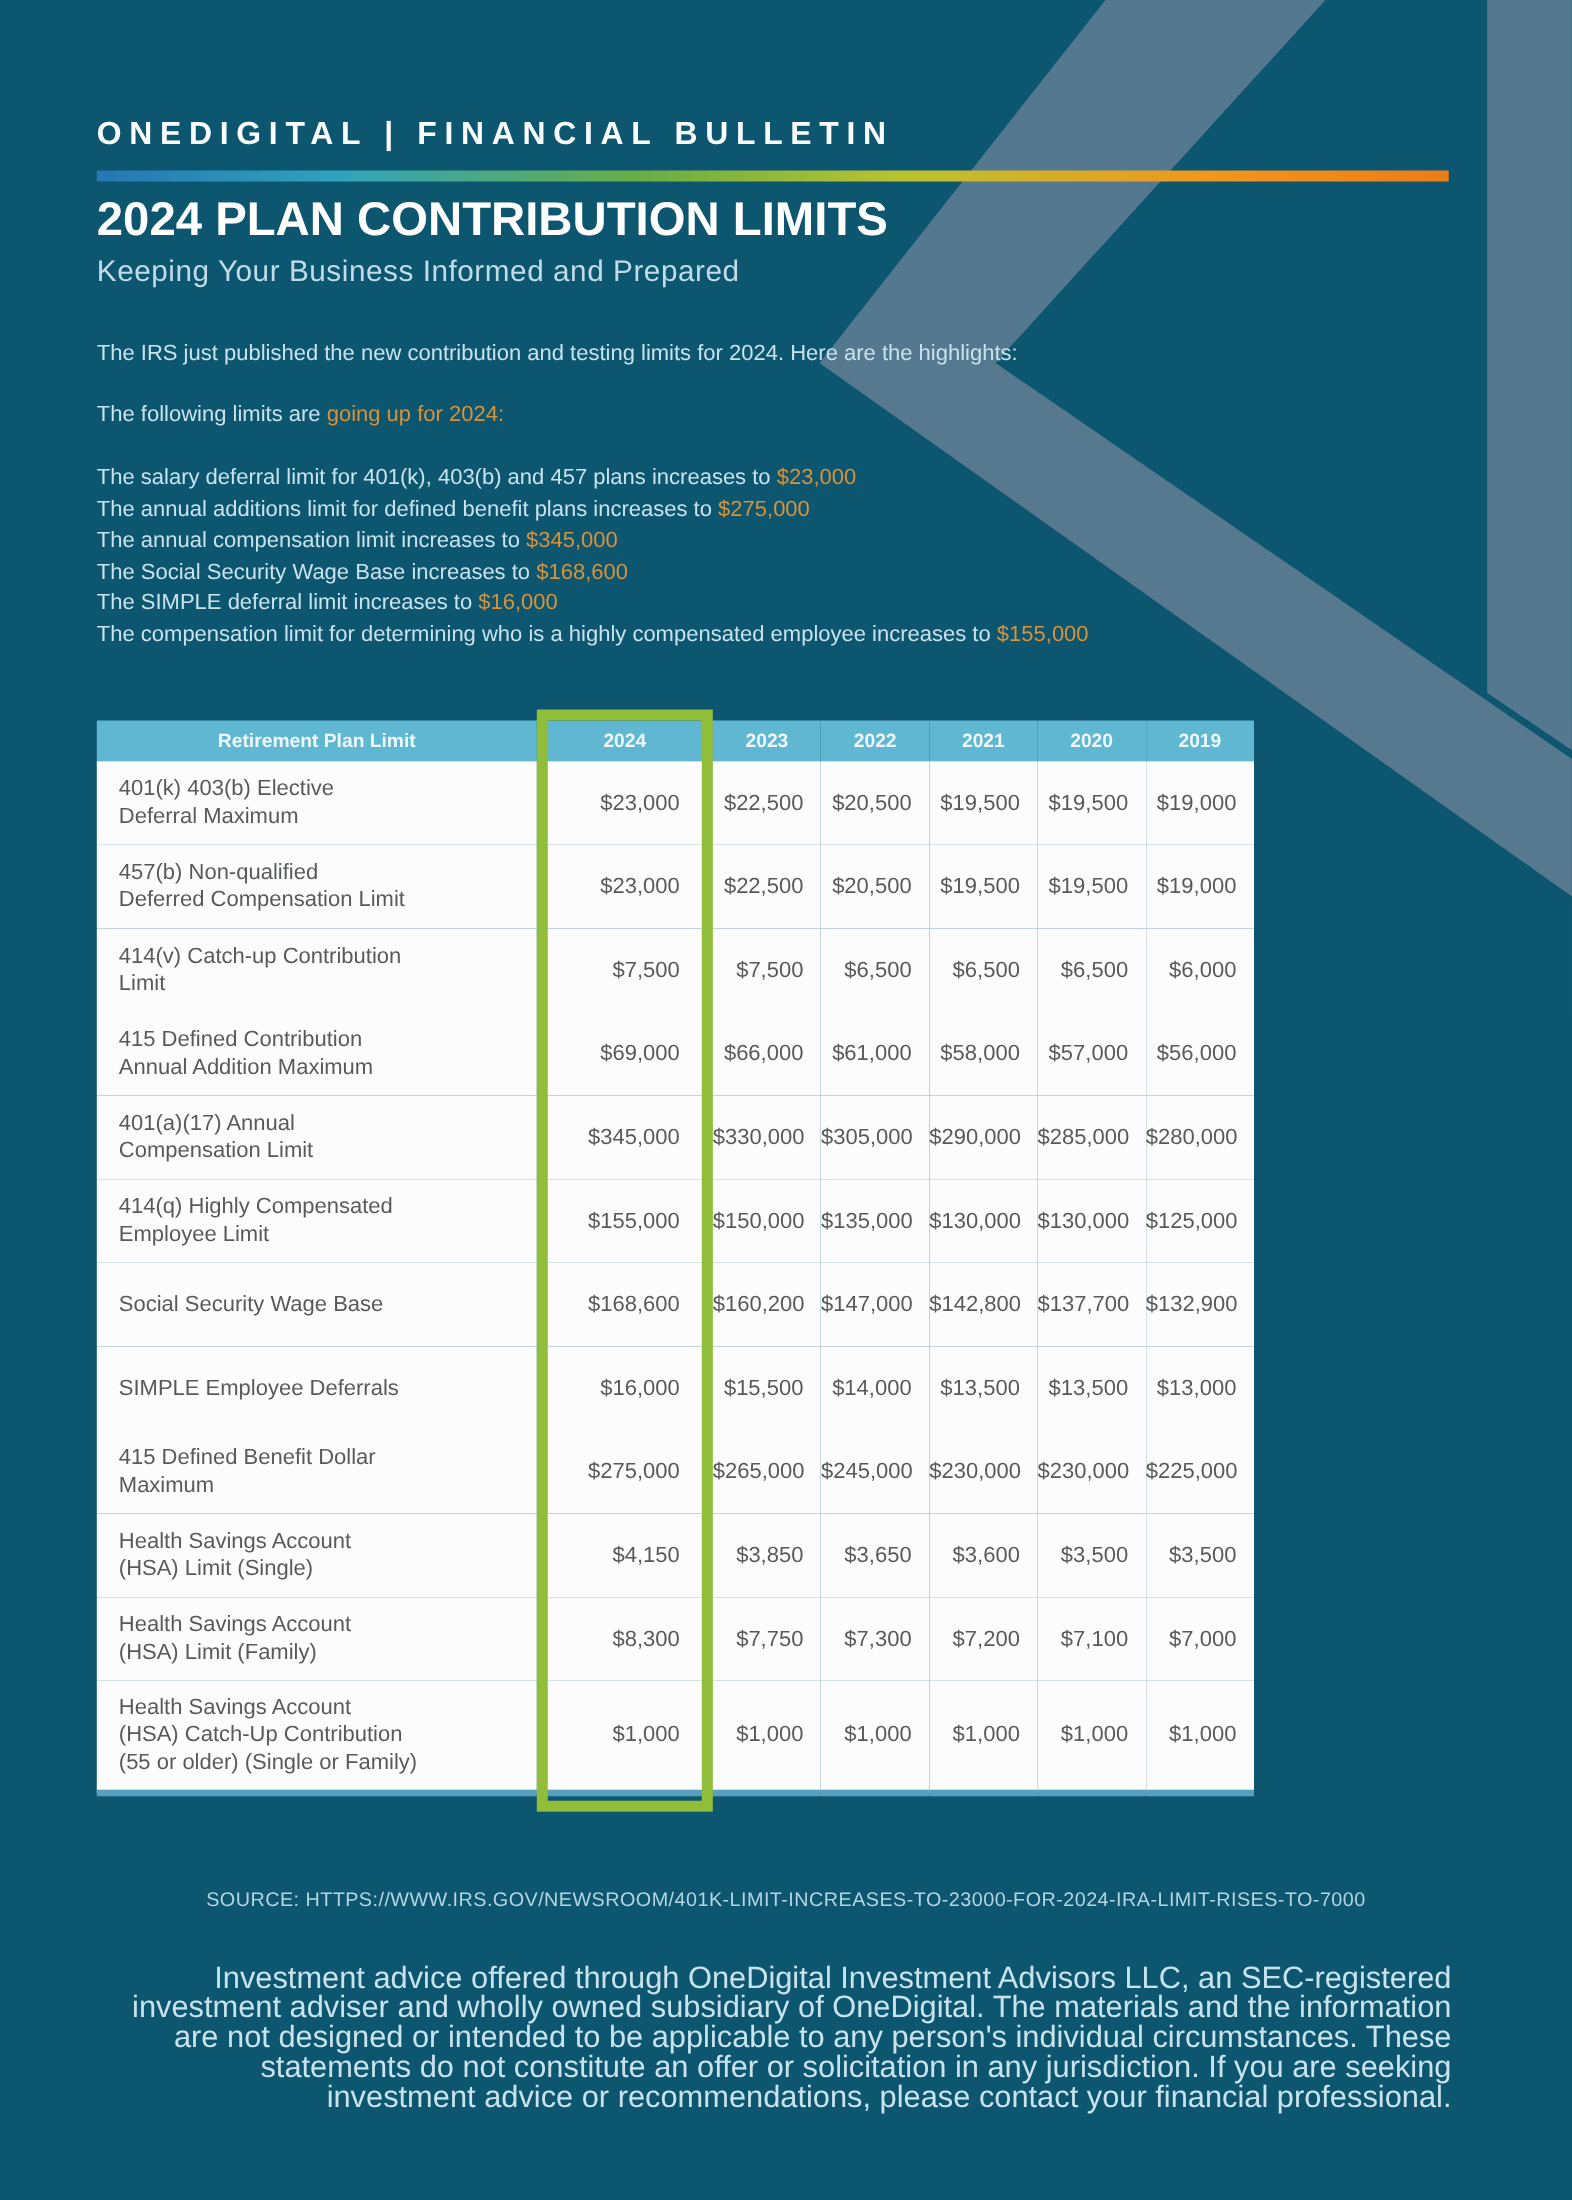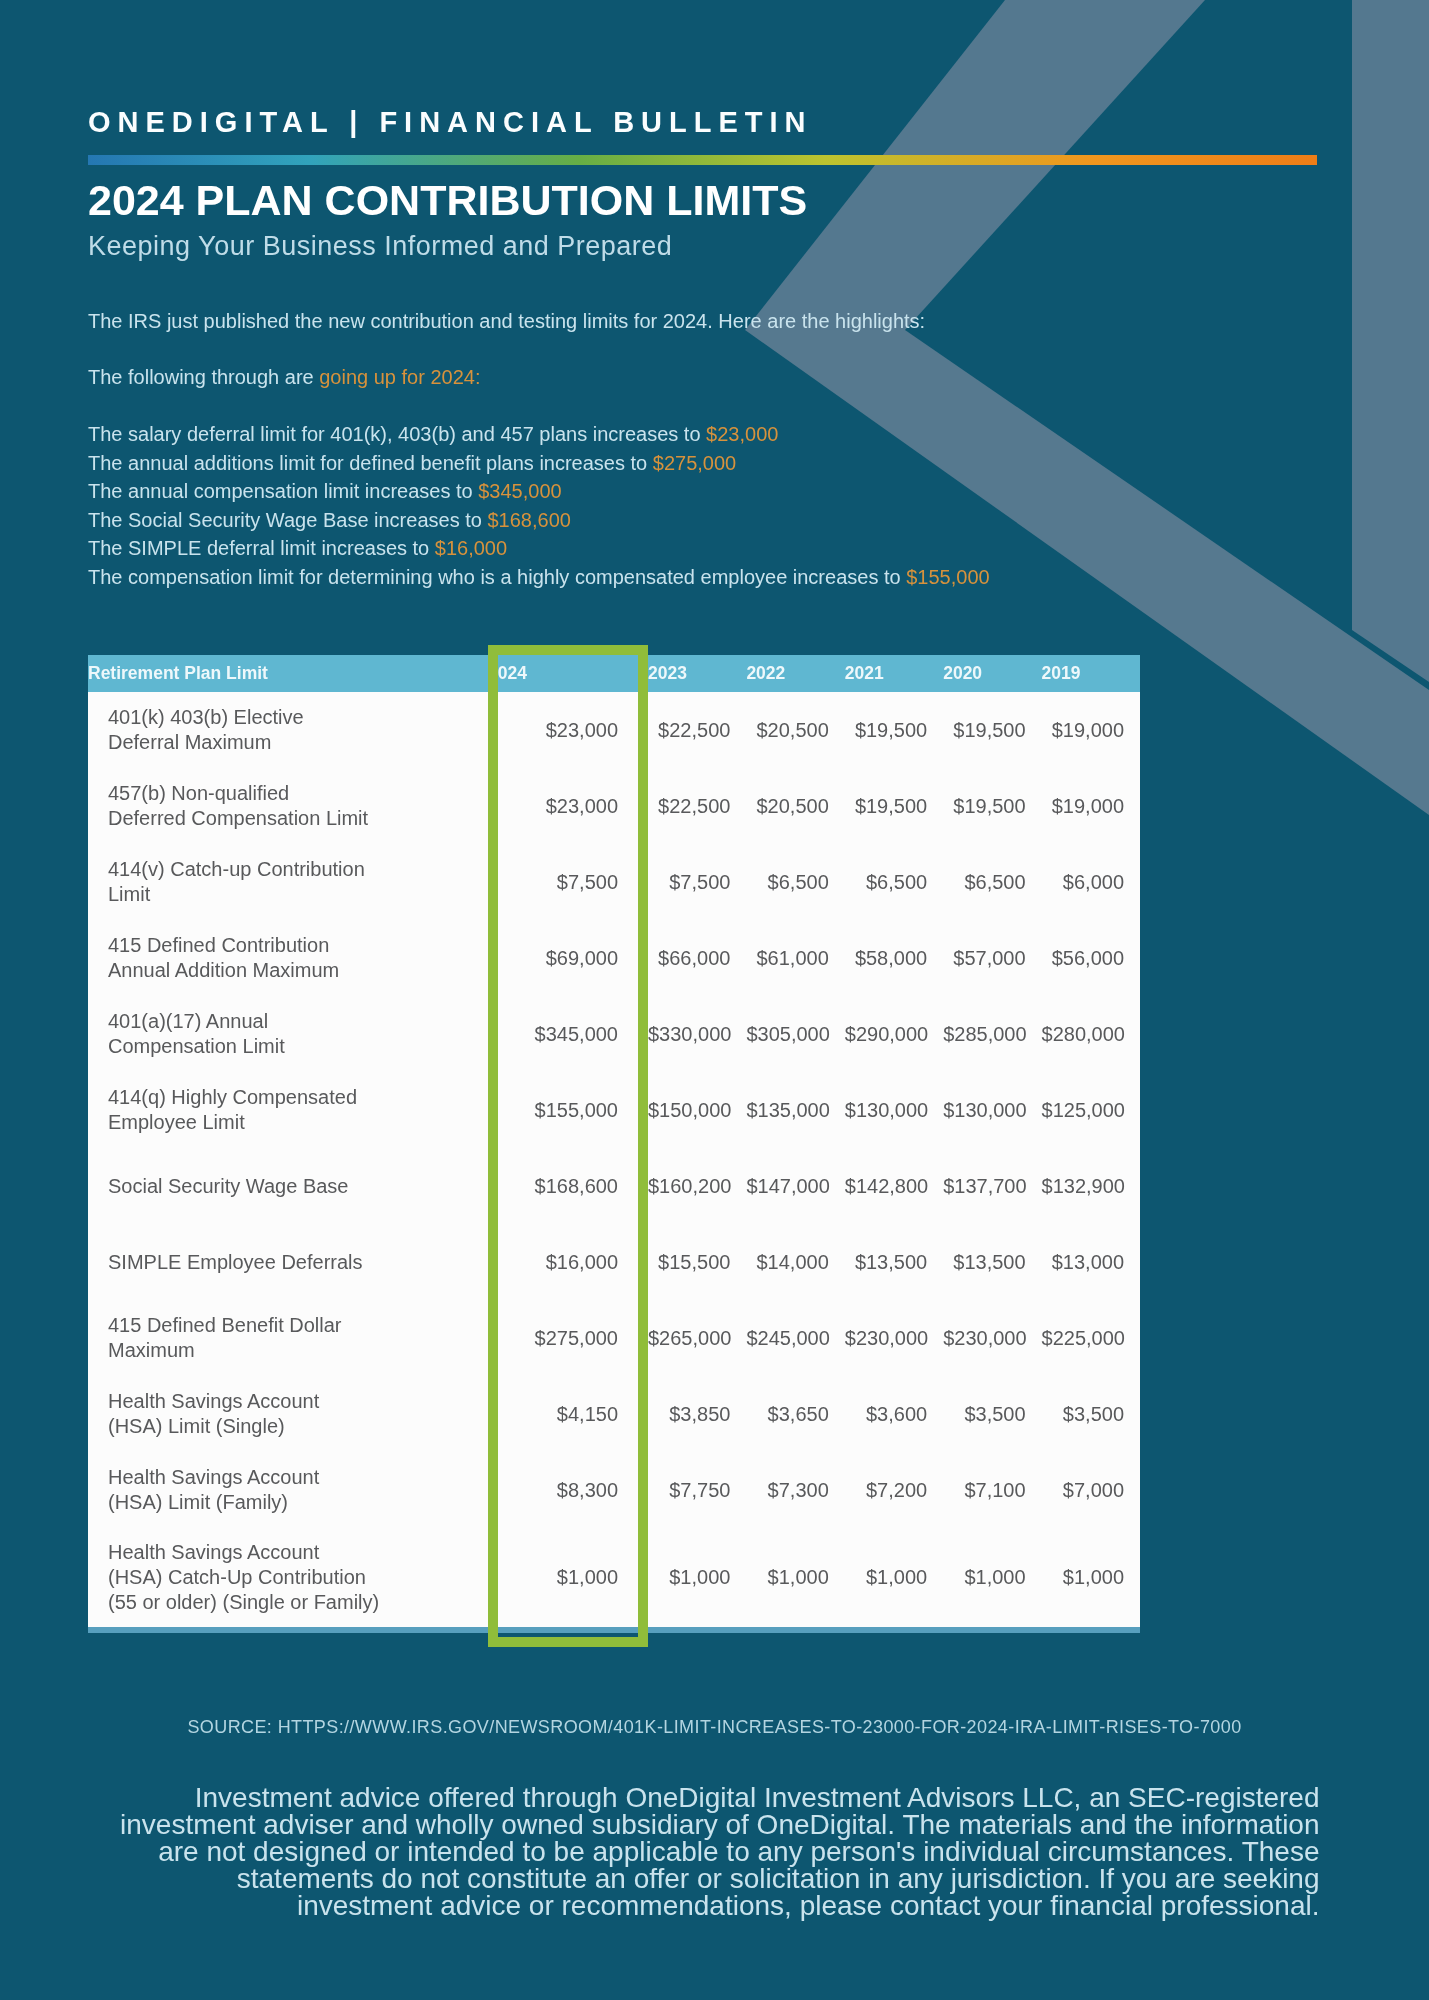--- a/index.html
+++ b/index.html
@@ -73,21 +73,21 @@
     width:1052px;
     border-collapse:collapse;
     table-layout:fixed;
     border-bottom:6px solid #579fbe;
   }
   th{
     background:var(--table-header-blue);
     color:#eef8fb;
     font-size:17.5px;font-weight:bold;
     height:37px;
-    text-align:left;
+    text-align:center;
     vertical-align:middle;
   }
   th:first-child{width:400px;}
   th:nth-child(2){width:160px;}
   td{
     background:var(--table-bg);
     color:var(--table-text);
     font-size:20px;
     height:76px;
     vertical-align:middle;
@@ -141,21 +141,21 @@
   <div class="brand">ONEDIGITAL | FINANCIAL BULLETIN</div>
 
   <div class="gradient-bar"></div>
 
   <h1 class="title">2024 PLAN CONTRIBUTION LIMITS</h1>
 
   <div class="subtitle">Keeping Your Business Informed and Prepared</div>
 
   <p class="para para-1">The IRS just published the new contribution and testing limits for 2024. Here are the highlights:</p>
 
-  <p class="para para-2"><span>The following through are </span><span class="accent">going up for 2024:</span></p>
+  <p class="para para-2"><span>The following limits are </span><span class="accent">going up for 2024:</span></p>
 
   <div class="bullets" id="bullets">
       <div class="bullet"><span>The salary deferral limit for 401(k), 403(b) and 457 plans increases to </span><span class="accent">$23,000</span></div>
       <div class="bullet"><span>The annual additions limit for defined benefit plans increases to </span><span class="accent">$275,000</span></div>
       <div class="bullet"><span>The annual compensation limit increases to </span><span class="accent">$345,000</span></div>
       <div class="bullet"><span>The Social Security Wage Base increases to </span><span class="accent">$168,600</span></div>
       <div class="bullet"><span>The SIMPLE deferral limit increases to </span><span class="accent">$16,000</span></div>
       <div class="bullet"><span>The compensation limit for determining who is a highly compensated employee increases to </span><span class="accent">$155,000</span></div>
     </div>
 

